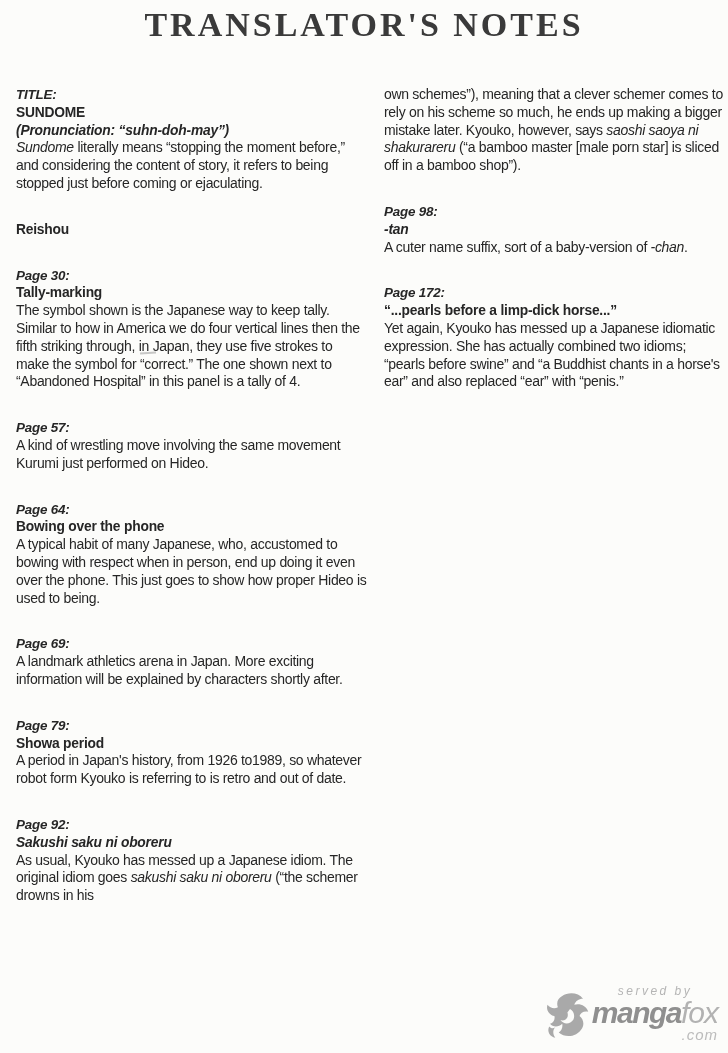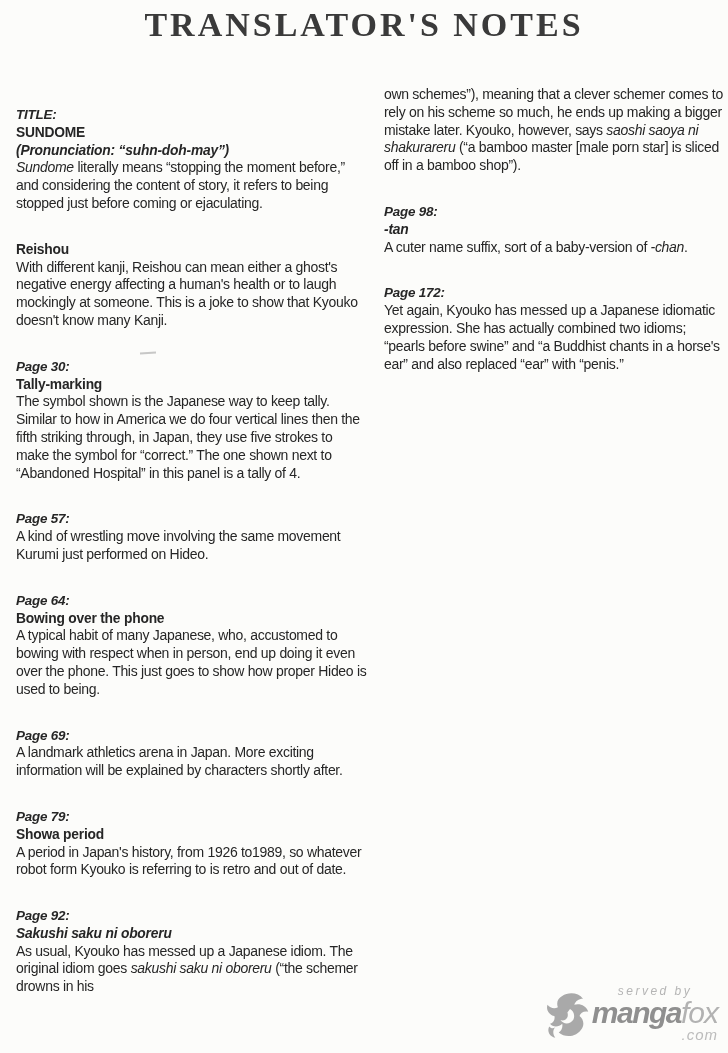--- a/index.html
+++ b/index.html
@@ -25,21 +25,20 @@
     display:flex;gap:16px;
   }
   .col{display:block;}
   .col-left{width:352px;}
   .col-right{width:340px;}
   .section{margin:0 0 28px 0;}
   .pg-label{
     font-style:italic;font-weight:bold;
     font-size:13.4px;line-height:17.8px;
     letter-spacing:-0.2px;
-    margin-top:20px;
   }
   .heading{
     font-weight:bold;
     font-size:13.8px;line-height:17.8px;
     letter-spacing:-0.2px;
   }
   .heading.it{font-style:italic;}
   .subheading{
     font-weight:bold;font-style:italic;
     font-size:13.8px;line-height:17.8px;
@@ -88,21 +87,20 @@
   <div class="cols">
     <div class="col col-left" id="col-left">
         <div class="section">
           <div class="pg-label">TITLE:</div>
           <div class="heading">SUNDOME</div>
           <div class="subheading">(Pronunciation: “suhn-doh-may”)</div>
           <p class="body"><span class="it">Sundome</span><span> literally means “stopping the moment before,” and considering the content of story, it refers to being stopped just before coming or ejaculating.</span></p>
         </div>
         <div class="section">
           <div class="heading">Reishou</div>
-          <p class="body"><span>With different kanji, Reishou can mean either a ghost's negative energy affecting a human's health or to laugh mockingly at someone. This is a joke to show that Kyouko doesn't know many Kanji.</span></p>
         </div>
         <div class="section">
           <div class="pg-label">Page 30:</div>
           <div class="heading">Tally-marking</div>
           <p class="body"><span>The symbol shown is the Japanese way to keep tally. Similar to how in America we do four vertical lines then the fifth striking through, in Japan, they use five strokes to make the symbol for “correct.” The one shown next to “Abandoned Hospital” in this panel is a tally of 4.</span></p>
         </div>
         <div class="section">
           <div class="pg-label">Page 57:</div>
           <p class="body"><span>A kind of wrestling move involving the same movement Kurumi just performed on Hideo.</span></p>
         </div>
@@ -130,20 +128,21 @@
         <div class="section">
           <p class="body"><span>own schemes”), meaning that a clever schemer comes to rely on his scheme so much, he ends up making a bigger mistake later. Kyouko, however, says </span><span class="it">saoshi saoya ni shakurareru</span><span> (“a bamboo master [male porn star] is sliced off in a bamboo shop”).</span></p>
         </div>
         <div class="section">
           <div class="pg-label">Page 98:</div>
           <div class="heading it">-tan</div>
           <p class="body"><span>A cuter name suffix, sort of a baby-version of </span><span class="it">-chan</span><span>.</span></p>
         </div>
         <div class="section">
           <div class="pg-label">Page 172:</div>
+          <div class="heading">“...pearls before a limp-dick horse...”</div>
           <p class="body"><span>Yet again, Kyouko has messed up a Japanese idiomatic expression. She has actually combined two idioms; “pearls before swine” and “a Buddhist chants in a horse's ear” and also replaced “ear” with “penis.”</span></p>
         </div>
       </div>
   </div>
 
   <div class="artifact-dash"></div>
 
   <div class="wm">
     <span class="wm-icon">
       <svg width="52" height="50" viewBox="0 0 60 56" aria-hidden="true">

